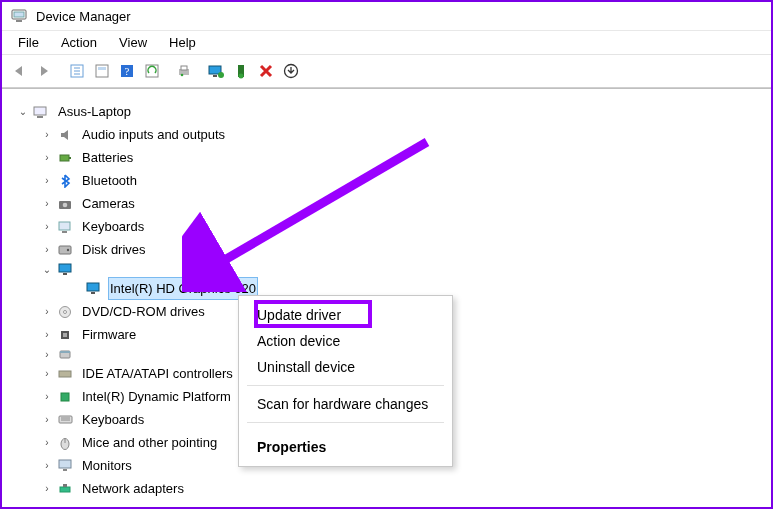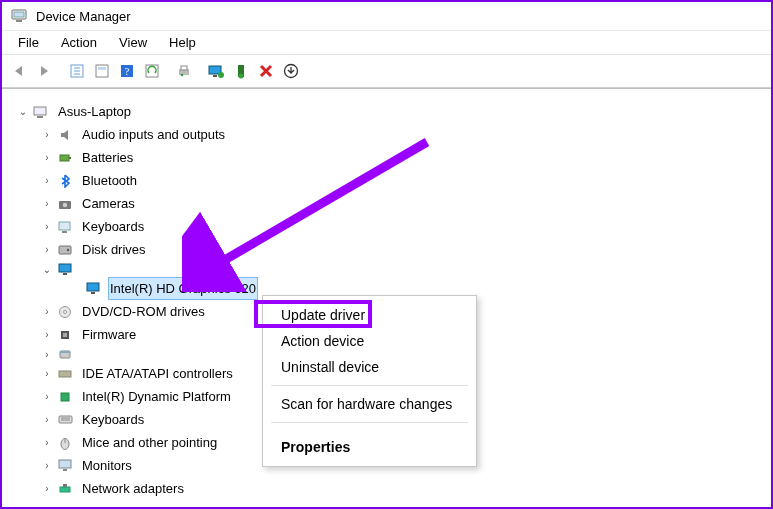--- a/index.html
+++ b/index.html
@@ -69,21 +69,21 @@
     margin-right: 6px;
   }
   .node .label { padding: 1px 2px; }
   .node.selected .label { background: #cde8ff; border: 1px solid #7abaf0; padding: 0 1px; }
   .lvl1 { padding-left: 6px; }
   .lvl2 { padding-left: 30px; }
   .lvl3 { padding-left: 58px; }
 
   .context-menu {
     position: absolute;
-    left: 260px;
+    left: 236px;
     top: 293px;
     width: 215px;
     background: #fff;
     border: 1px solid #c8c8c8;
     box-shadow: 3px 3px 6px rgba(0,0,0,0.18);
     padding: 6px 0;
     font-size: 14px;
   }
   .context-menu .cm-item {
     padding: 5px 18px;

